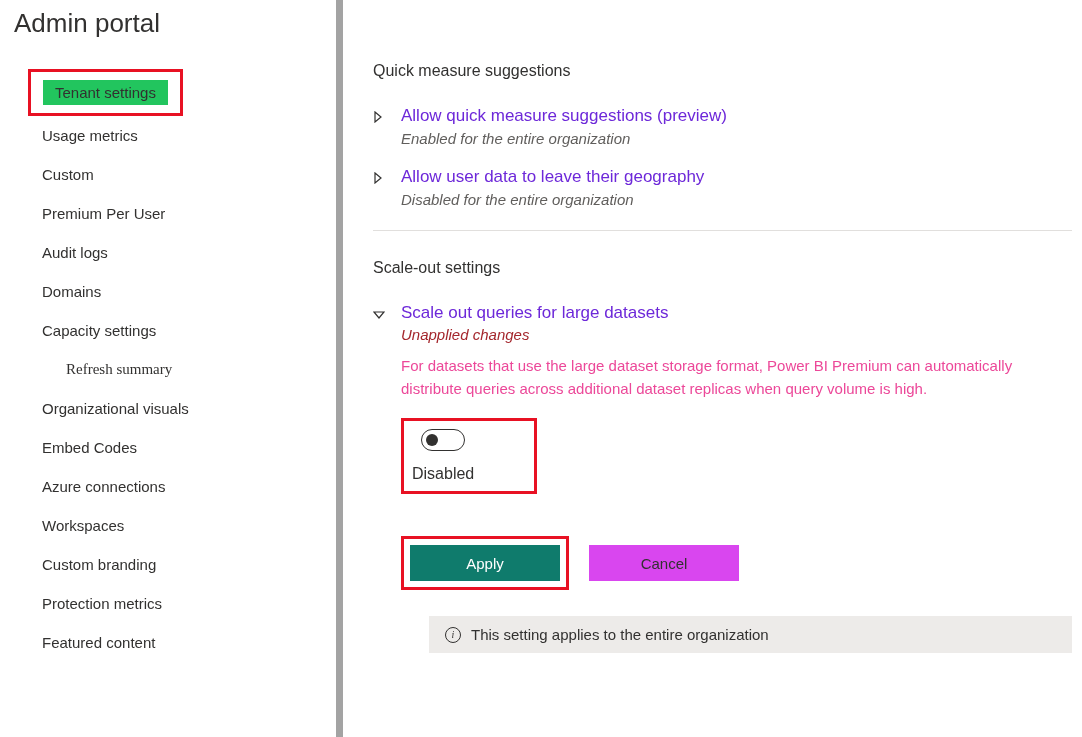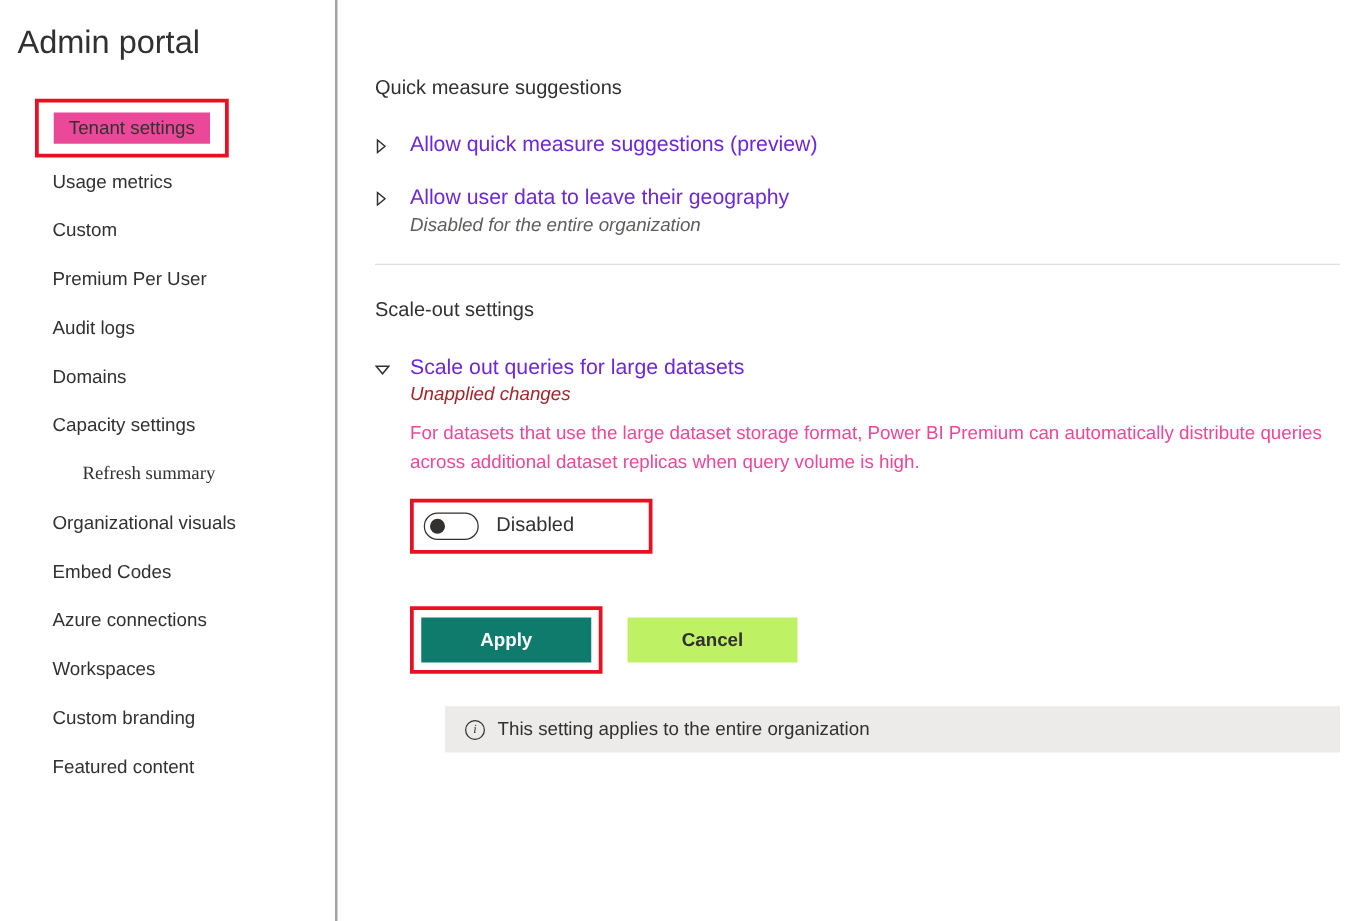--- a/index.html
+++ b/index.html
@@ -6,39 +6,39 @@
     body {
       font-family: 'Segoe UI', -apple-system, sans-serif;
       font-size: 14px;
       color: #323130;
       background: #fff;
       width: 1082px;
       height: 737px;
       display: flex;
     }
     .sidebar {
-      width: 270px;
-      border-right: 2px solid #a3a3a3;
-      padding-top: 18px;
+      width: 343px;
+      border-right: 7px solid #a3a3a3;
+      padding-top: 8px;
     }
     .sidebar-title {
       font-size: 26px;
       font-weight: 400;
       color: #323130;
       padding: 0 0 30px 14px;
     }
     .nav-item {
       padding: 9px 14px 9px 42px;
       font-size: 15px;
       color: #323130;
       cursor: pointer;
       line-height: 1.4;
     }
     .nav-item.selected {
-      background: #ec4899;
+      background: #22c55e;
     }
     .nav-item.sub {
       padding-left: 66px;
       font-family: Liberation Serif, serif;
     }
     .highlight-red {
       border: 3px solid #e81123;
     }
     .nav-highlight {
       display: inline-block;
@@ -95,21 +95,21 @@
       border-top: 1px solid #e1dfdd;
       margin: 22px 0 28px;
     }
     .toggle-wrap {
       display: inline-flex;
       align-items: center;
       gap: 14px;
       padding: 6px 10px 6px 8px;
       margin-top: 18px;
     }
-    .toggle-wrap.highlight-red { border-width: 3px; padding: 8px 60px 8px 8px; }
+    .toggle-wrap.highlight-red { border-width: 3px; padding: 8px 60px 8px 8px; flex-direction: column; }
     .toggle {
       width: 44px;
       height: 22px;
       border: 1.5px solid #323130;
       border-radius: 11px;
       position: relative;
       cursor: pointer;
       background: #fff;
     }
     .toggle-knob {
@@ -125,41 +125,40 @@
     .toggle-label {
       font-size: 16px;
       color: #323130;
     }
     .button-row {
       display: flex;
       gap: 20px;
       margin-top: 42px;
     }
     .btn {
-      width: 136px;
+      width: 150px;
       height: 36px;
       display: flex;
       align-items: center;
       justify-content: center;
       font-size: 15px;
       cursor: pointer;
       border: none;
       font-family: inherit;
-      font-weight: bold;
     }
     .btn-primary {
       background: #0f7b6c;
       color: #fff;
     }
     .btn-primary-wrap {
       display: inline-block;
       padding: 6px;
     }
     .btn-secondary {
-      background: #bef264;
+      background: #d946ef;
       color: #323130;
       height: 36px;
       align-self: center;
     }
     .info-banner {
       margin-top: 26px;
       margin-left: 28px;
       background: #edebe9;
       padding: 10px 16px;
       display: flex;
@@ -195,34 +194,36 @@
   <div class="nav-item">Premium Per User</div>
   <div class="nav-item">Audit logs</div>
   <div class="nav-item">Domains</div>
   <div class="nav-item">Capacity settings</div>
   <div class="nav-item sub">Refresh summary</div>
   <div class="nav-item">Organizational visuals</div>
   <div class="nav-item">Embed Codes</div>
   <div class="nav-item">Azure connections</div>
   <div class="nav-item">Workspaces</div>
   <div class="nav-item">Custom branding</div>
+  <div class="nav-item">Protection metrics</div>
   <div class="nav-item">Featured content</div>
 </div>
 
 <div class="main">
   <div class="section-title">Quick measure suggestions</div>
 
   <div class="setting-item">
     <span class="expand-icon">
       <svg width="10" height="12" viewBox="0 0 10 12">
           <path d="M2 1 L8 6 L2 11 Z" fill="none" stroke="#323130" stroke-width="1.2"></path>
         </svg>
     </span>
     <div class="setting-body">
       <div class="setting-label">Allow quick measure suggestions (preview)</div>
+      <div class="setting-status">Enabled for the entire organization</div>
     </div>
   </div>
 
   <div class="setting-item">
     <span class="expand-icon">
       <svg width="10" height="12" viewBox="0 0 10 12">
           <path d="M2 1 L8 6 L2 11 Z" fill="none" stroke="#323130" stroke-width="1.2"></path>
         </svg>
     </span>
     <div class="setting-body">

